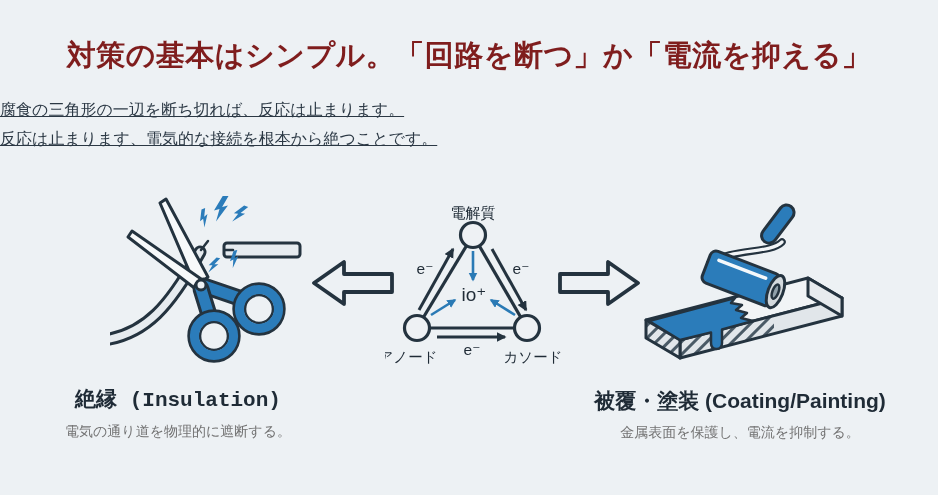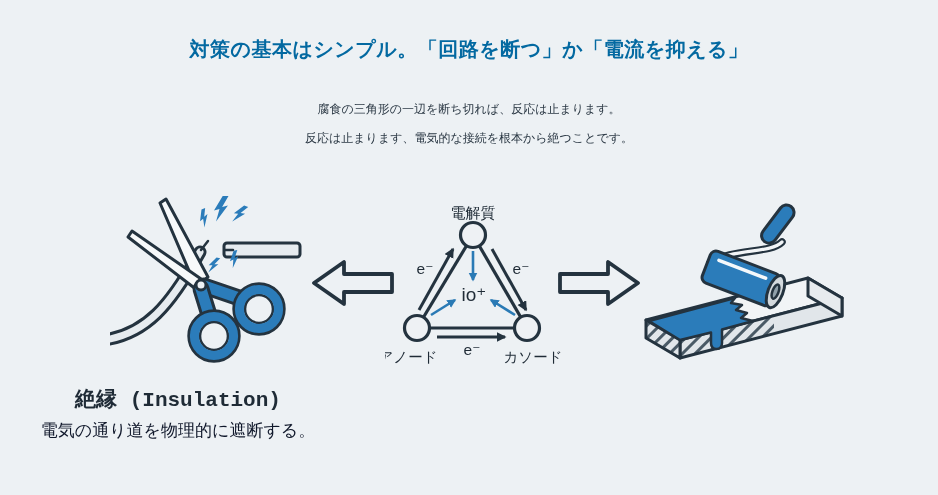--- a/index.html
+++ b/index.html
@@ -4,33 +4,33 @@
 <style>
   html,body{margin:0;padding:0;}
   body{
     width:938px;height:495px;overflow:hidden;background:#edf1f4;
     font-family:"Liberation Sans","DejaVu Sans",sans-serif;
     position:relative;
   }
   .stage{position:absolute;inset:0;}
   .title{
     position:absolute;top:36px;left:0;right:0;text-align:center;
-    font-size:20px;font-weight:700;color:#0369a1;letter-spacing:.5px;
+    font-size:29px;font-weight:700;color:#7f1d1d;letter-spacing:.5px;
   }
   .subtitle{
-    position:absolute;top:95px;left:0;right:0;text-align:center;
-    font-size:12px;line-height:29px;color:#2b3844;
+    position:absolute;top:95px;left:0;right:0;
+    font-size:16px;line-height:29px;color:#2b3844;text-decoration:underline;
   }
   .art{position:absolute;}
   .caption{position:absolute;text-align:center;}
   .caption h3{
     margin:0;font-size:21px;font-weight:700;color:#1f2b36;line-height:26px;
   }
   .caption p{
-    margin:7px 0 0 0;font-size:17px;color:#0f172a;line-height:22px;
+    margin:7px 0 0 0;font-size:14px;color:#737373;line-height:22px;
   }
   .cap-left{left:28px;top:388px;width:300px;font-family:Liberation Mono, monospace;}
   .cap-right{left:556px;top:388px;width:368px;}
   svg text{font-family:"Liberation Sans","DejaVu Sans",sans-serif;fill:#1f2b36;}
 </style>
 </head>
 <body>
 
 <div class="stage">
 
@@ -161,14 +161,18 @@
     <g transform="rotate(37 142 33)">
       <rect x="135" y="12" width="15" height="44" rx="7.5" fill="#2b7cba" stroke="#24333f" stroke-width="3"></rect>
     </g>
   </svg>
 
   <div class="caption cap-left">
     <h3>絶縁 (Insulation)</h3>
     <p>電気の通り道を物理的に遮断する。</p>
   </div>
 
+  <div class="caption cap-right">
+    <h3>被覆・塗装 (Coating/Painting)</h3>
+    <p>金属表面を保護し、電流を抑制する。</p>
+  </div>
 
 </div>
 
 </body></html>

